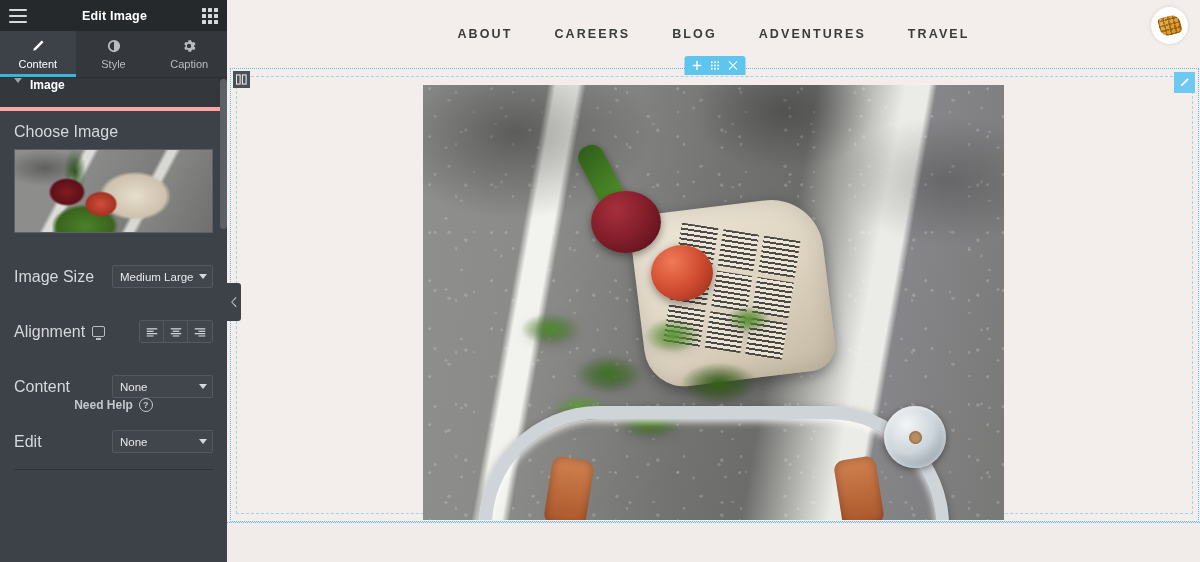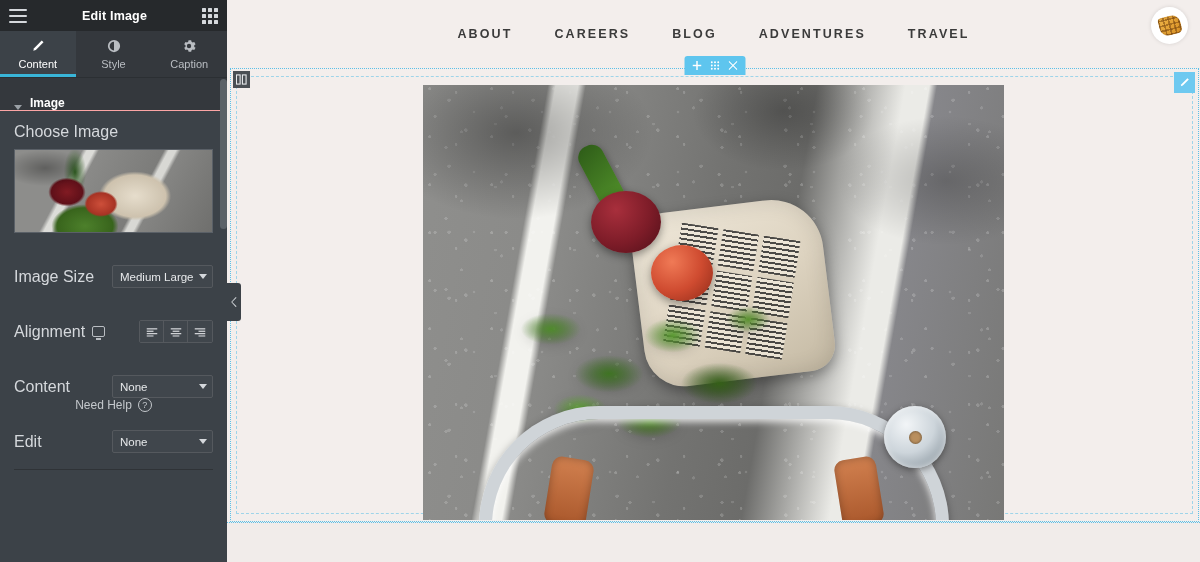--- a/index.html
+++ b/index.html
@@ -43,24 +43,24 @@
     font-size: 11px; color: #b9bdc2;
   }
   .tab.active { color: #ffffff; background: #3c4248; }
   .tab.active::after {
     content: ""; position: absolute; left: 0; right: 0; bottom: 0;
     height: 3px; background: #39b5d8;
   }
   .tab svg { width: 14px; height: 14px; fill: currentColor; }
 
   .section-head {
-    height: 33px; display: flex; align-items: flex-end; gap: 8px;
+    height: 33px; display: flex; align-items: flex-start; gap: 8px;
     padding: 0 14px;
     background: #34383d;
-    border-bottom: 1px solid #fca5a5;
+    border-bottom: 4px solid #fca5a5;
     font-size: 12px; font-weight: bold; color: #ffffff;
     cursor: pointer;
   }
   .caret { width: 0; height: 0; border-left: 4px solid transparent; border-right: 4px solid transparent; border-top: 5px solid #9aa0a6; }
 
   .panel-body { padding: 12px 14px 0 14px; }
   .field-label { font-size: 16px; color: #d5d8dc; }
 
   .choose-label { margin-bottom: 8px; }
   .thumb {
@@ -110,21 +110,21 @@
     border-right: 1px solid #55595e; cursor: pointer;
   }
   .align-btn:last-child { border-right: none; }
   .align-btn svg { width: 12px; height: 10px; fill: #d8dadd; }
 
   .panel-divider { margin-top: 16px; border-top: 1px solid #2f3337; }
 
   .need-help {
     position: absolute; left: 0; right: 0; top: 398px;
     display: flex; align-items: center; justify-content: center; gap: 6px;
-    font-size: 12px; color: #c4c8cc; cursor: pointer;
+    font-size: 12px; color: #c4c8cc; cursor: pointer; font-weight: bold;
   }
   .qmark { width: 14px; height: 14px; border: 1px solid #c4c8cc; border-radius: 50%; font-size: 9px; display: flex; align-items: center; justify-content: center; }
 
   .panel-scrollbar { position: absolute; right: 0; top: 79px; width: 7px; height: 300px; }
   .panel-scrollbar i { display: block; width: 7px; height: 150px; background: #5b6167; border-radius: 4px; }
 
   .collapse-tab {
     position: absolute; left: 227px; top: 283px;
     width: 14px; height: 38px;
     background: #3c4248; border-radius: 0 3px 3px 0;

